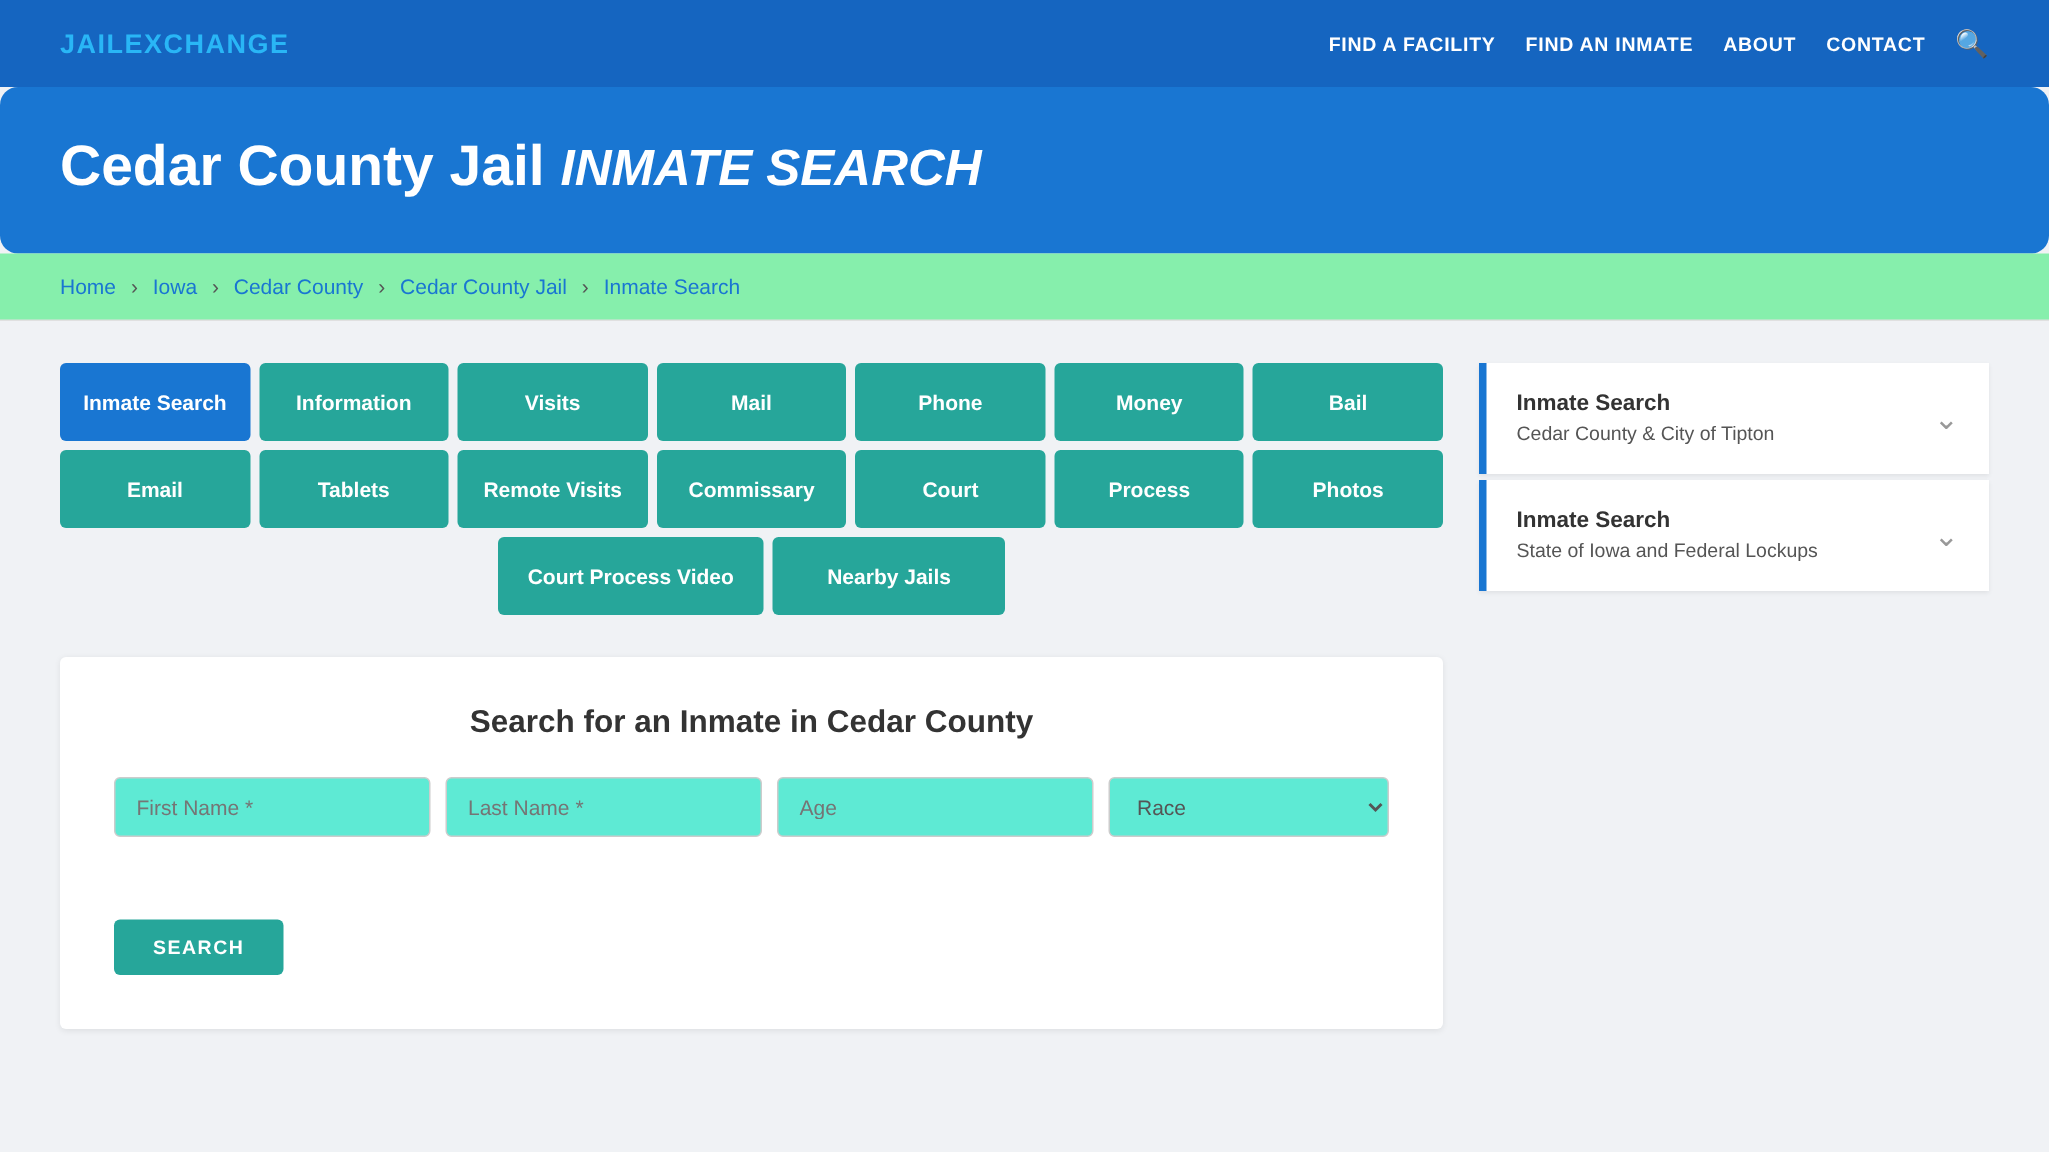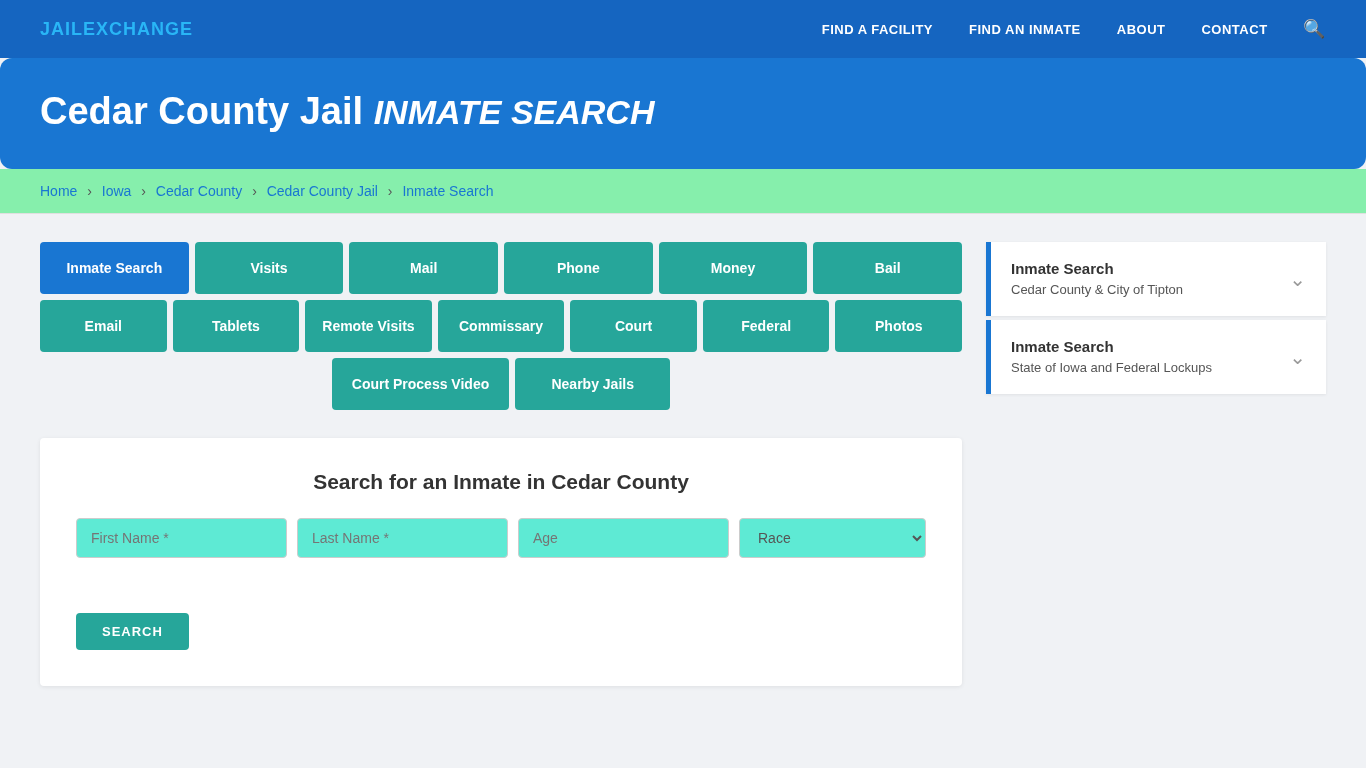--- a/index.html
+++ b/index.html
@@ -17,21 +17,21 @@
     .logo {
       font-size: 18px;
       font-weight: 900;
       color: #fff;
       letter-spacing: 1px;
     }
     .logo span { color: #29b6f6; }
     .nav-links {
       display: flex;
       align-items: center;
-      gap: 36px;
+      gap: 20px;
     }
     .nav-links a {
       color: #fff;
       text-decoration: none;
       font-size: 13px;
       font-weight: 700;
       letter-spacing: 0.5px;
     }
     .nav-search-icon {
       color: #fff;
@@ -205,33 +205,34 @@
   <span>›</span>
   <a href="#">Inmate Search</a>
 </div>
 
 <div class="main">
   <div class="left-col">
 
     <div class="tabs-section">
       <div class="tabs-row">
         <button class="tab-btn active">Inmate Search</button>
+        <button class="tab-btn">Information</button>
         <button class="tab-btn">Visits</button>
         <button class="tab-btn">Mail</button>
         <button class="tab-btn">Phone</button>
         <button class="tab-btn">Money</button>
         <button class="tab-btn">Bail</button>
       </div>
       <div class="tabs-row">
         <button class="tab-btn">Email</button>
         <button class="tab-btn">Tablets</button>
         <button class="tab-btn">Remote Visits</button>
         <button class="tab-btn">Commissary</button>
         <button class="tab-btn">Court</button>
-        <button class="tab-btn">Federal</button>
+        <button class="tab-btn">Process</button>
         <button class="tab-btn">Photos</button>
       </div>
       <div class="tabs-row center">
         <button class="tab-btn narrow">Court Process Video</button>
         <button class="tab-btn narrow">Nearby Jails</button>
       </div>
     </div>
 
     <div class="search-box">
       <h2>Search for an Inmate in Cedar County</h2>

